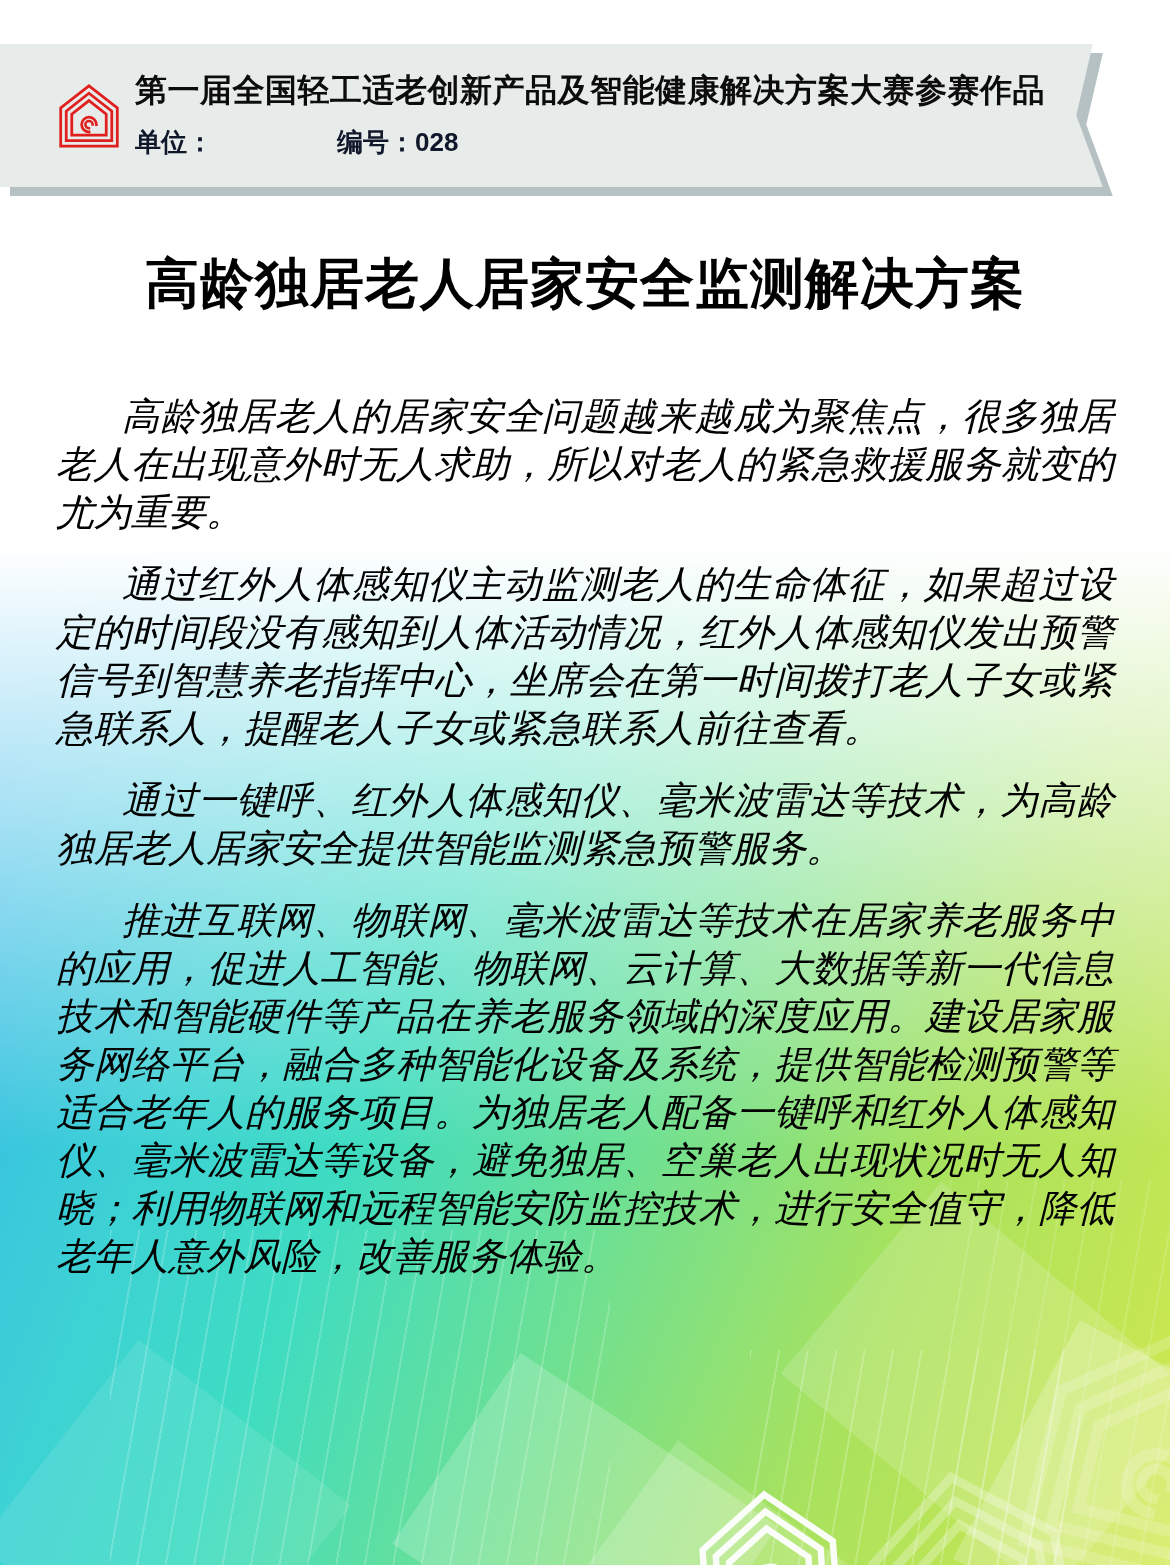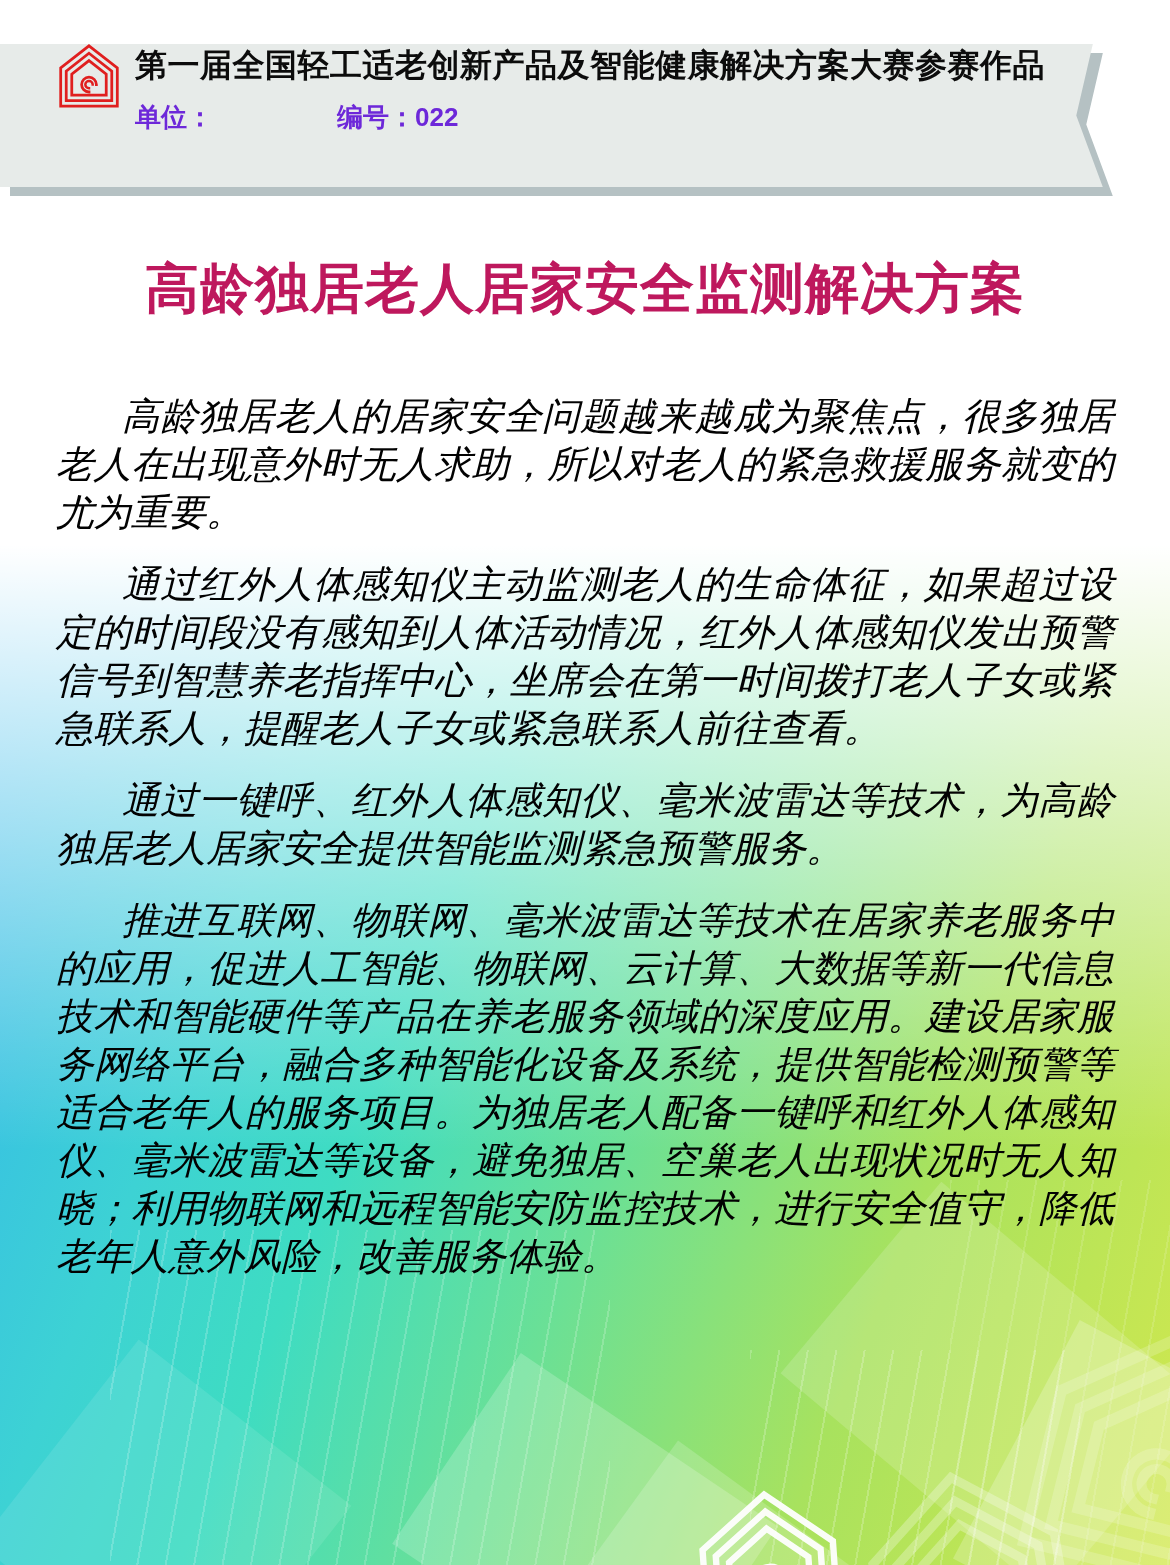--- a/index.html
+++ b/index.html
@@ -33,32 +33,32 @@
   .wm1 { left:698px; top:1490px; width:142px; height:148px; color:#ffffff; opacity:.95; transform:rotate(-4deg); }
   .wm2 { left:1040px; top:1320px; width:250px; height:260px; color:#ffffff; opacity:.18; transform:rotate(14deg); }
   .wm3 { left:868px; top:1470px; width:200px; height:208px; color:#ffffff; opacity:.28; transform:rotate(-10deg); }
 
   
   .banner-wrap { position:absolute; left:0; top:44px; width:1120px; height:156px; z-index:3; }
   .banner-shadow { position:absolute; left:10px; top:9px; width:1105px; height:143px;
     background:#b5c1c3; clip-path:polygon(0 0, 98.9% 0, 97.4% 50%, 99.8% 100%, 0 100%); }
   .banner { position:absolute; left:0; top:0; width:1105px; height:143px;
     background:#e7ebe9; clip-path:polygon(0 0, 98.9% 0, 97.4% 50%, 99.8% 100%, 0 100%);
-    display:flex; align-items:flex-start; padding-left:58px; }
+    display:flex; align-items:center; padding-left:58px; }
   .logo { width:62px; height:64px; color:#e01f1f; flex:0 0 auto; }
   .banner-text { margin-left:15px; padding-bottom:2px; }
   .banner-title { font-size:32px; font-weight:800; color:#0c0c0c; letter-spacing:.5px; white-space:nowrap; }
   .banner-meta { display:flex; align-items:baseline; margin-top:12px;
-    font-size:26px; font-weight:700; color:#6d28d9; }
+    font-size:26px; font-weight:700; color:#0f172a; }
   .m-label { margin-right:12px; }
   .m-number { margin-left:112px; }
 
   
   .doc-title { position:relative; z-index:2; margin:254px 40px 0; text-align:center;
-    font-size:54px; line-height:1.26; font-weight:900; color:#be185d; letter-spacing:1px; }
+    font-size:54px; line-height:1.26; font-weight:900; color:#000000; letter-spacing:1px;font-family:Liberation Mono, monospace; }
   .body-text { position:relative; z-index:2; margin:70px 56px 0; }
   .body-text p { font-size:37.5px; line-height:48px; color:#020202;
     text-align:justify; text-indent:66px; margin-bottom:24px; font-weight:500;font-style:italic; }
   .body-text p:last-child { margin-bottom:0; }
 </style>
 </head>
 <body>
 
 <svg width="0" height="0" style="position:absolute" aria-hidden="true">
   <defs>
@@ -97,21 +97,21 @@
   <header class="banner-wrap">
     <div class="banner-shadow"></div>
     <div class="banner">
       <svg class="logo" viewBox="0 0 100 104">
           <use href="#houseSym"></use>
         </svg>
       <div class="banner-text">
         <div class="banner-title">第一届全国轻工适老创新产品及智能健康解决方案大赛参赛作品</div>
         <div class="banner-meta">
           <span class="m-label">单位：</span>
-          <span class="m-number"><span>编号：</span><span>022</span></span>
+          <span class="m-number"><span>编号：</span><span>028</span></span>
         </div>
       </div>
     </div>
   </header>
 
   <h1 class="doc-title">高龄独居老人居家安全监测解决方案</h1>
 
   <main class="body-text">
     <p>高龄独居老人的居家安全问题越来越成为聚焦点，很多独居老人在出现意外时无人求助，所以对老人的紧急救援服务就变的尤为重要。</p>
     <p>通过红外人体感知仪主动监测老人的生命体征，如果超过设定的时间段没有感知到人体活动情况，红外人体感知仪发出预警信号到智慧养老指挥中心，坐席会在第一时间拨打老人子女或紧急联系人，提醒老人子女或紧急联系人前往查看。</p>

